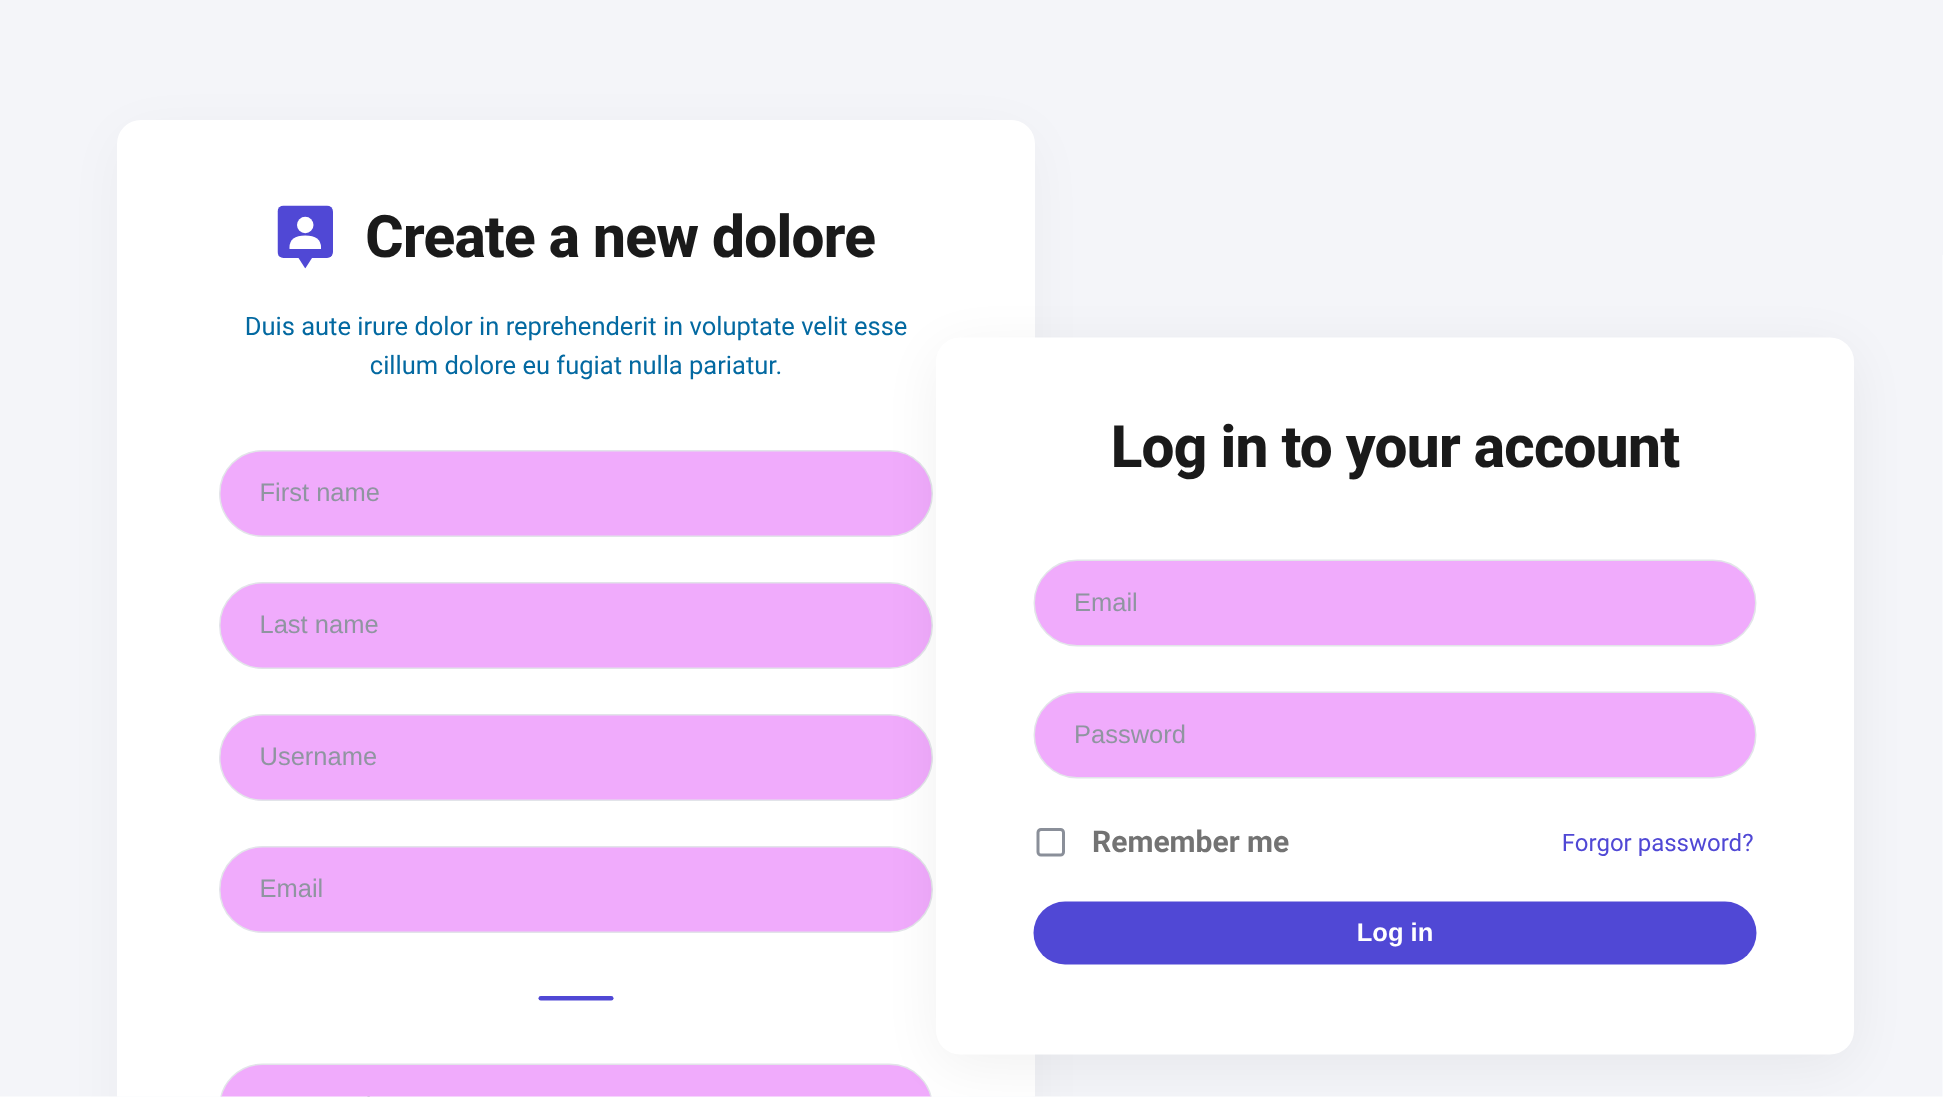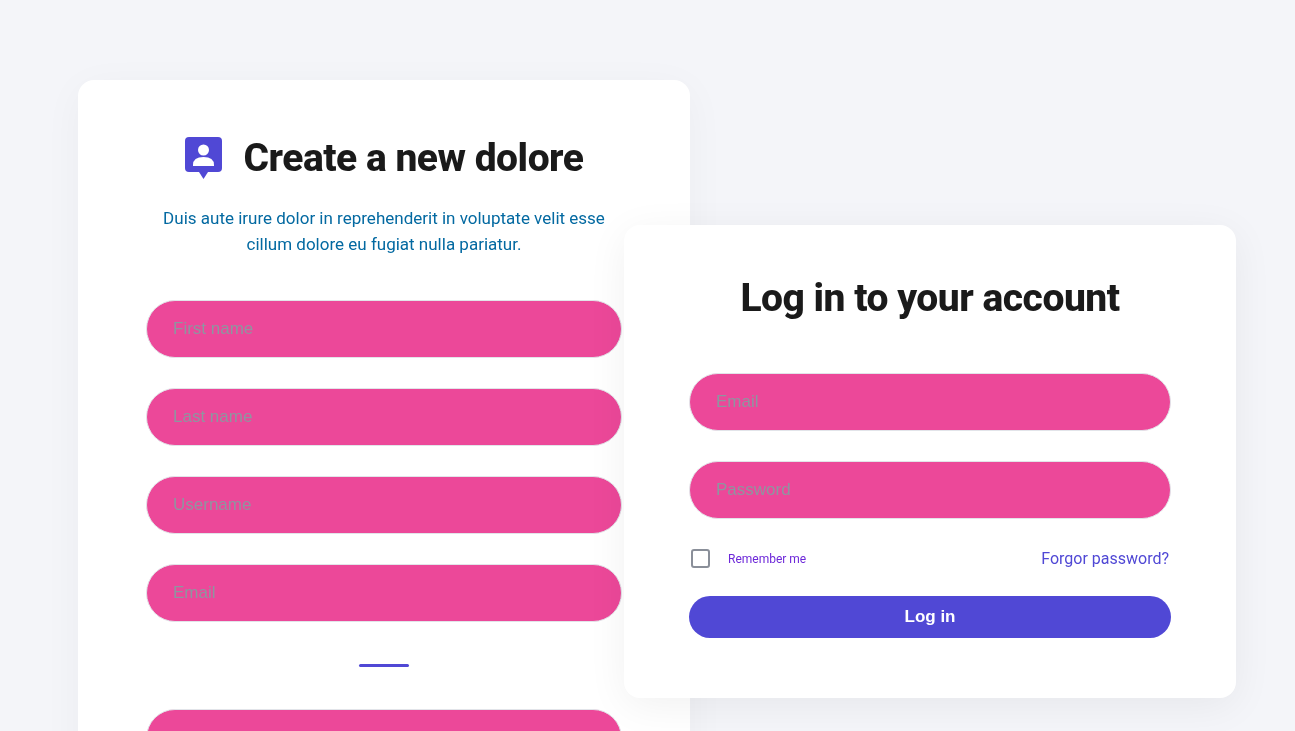--- a/index.html
+++ b/index.html
@@ -57,21 +57,21 @@
 .input-field {
   width: 100%;
   height: 58px;
   border: 1px solid #e2e4e9;
   border-radius: 29px;
   padding: 0 26px;
   font-size: 17px;
   color: #333;
   outline: none;
   margin-bottom: 30px;
-  background: #ec4899;
+  background: #f0abfc;
 }
 .input-field::placeholder {
   color: #8f95a0;
 }
 .divider {
   width: 50px;
   height: 3px;
   background: #5048d5;
   border-radius: 2px;
   margin: 12px auto 42px;
@@ -111,22 +111,23 @@
 }
 .checkbox {
   width: 19px;
   height: 19px;
   border: 2px solid #8a8f99;
   border-radius: 3px;
   background: transparent;
   cursor: pointer;
 }
 .remember-label {
-  color: #6d28d9;
-  font-size: 12px;
+  color: #737373;
+  font-size: 20px;
+  font-weight: bold;
 }
 .forgot-link {
   color: #5048d5;
   font-size: 16px;
   text-decoration: none;
   cursor: pointer;
 }
 .login-button {
   width: 100%;
   height: 42px;

